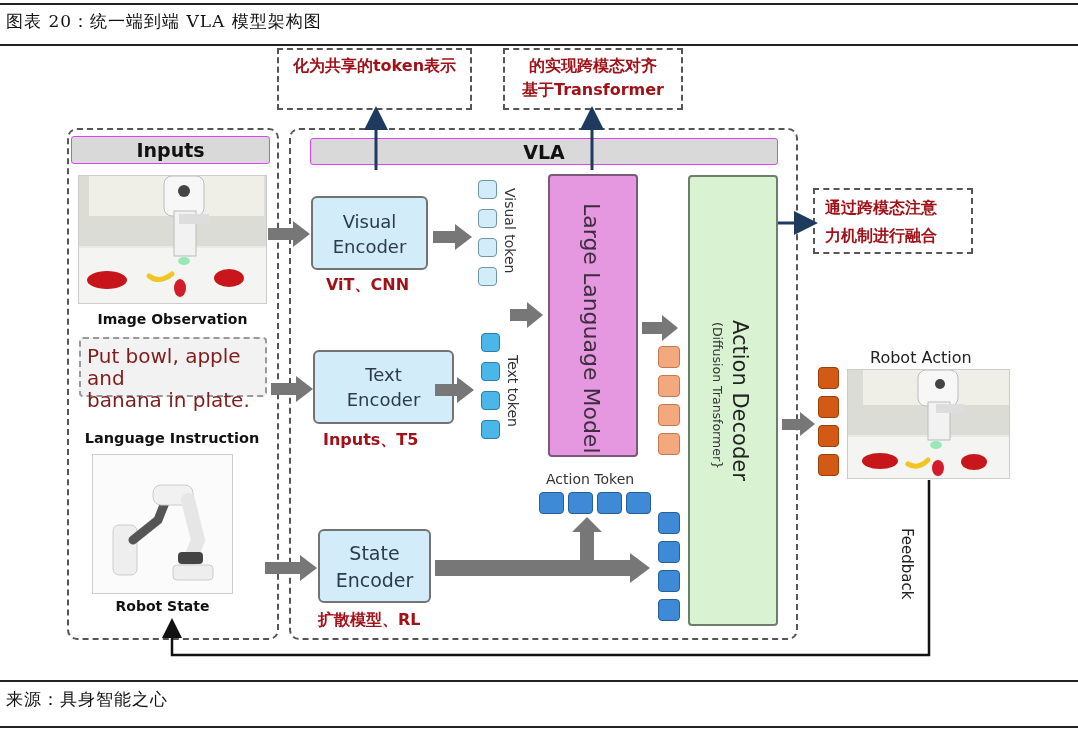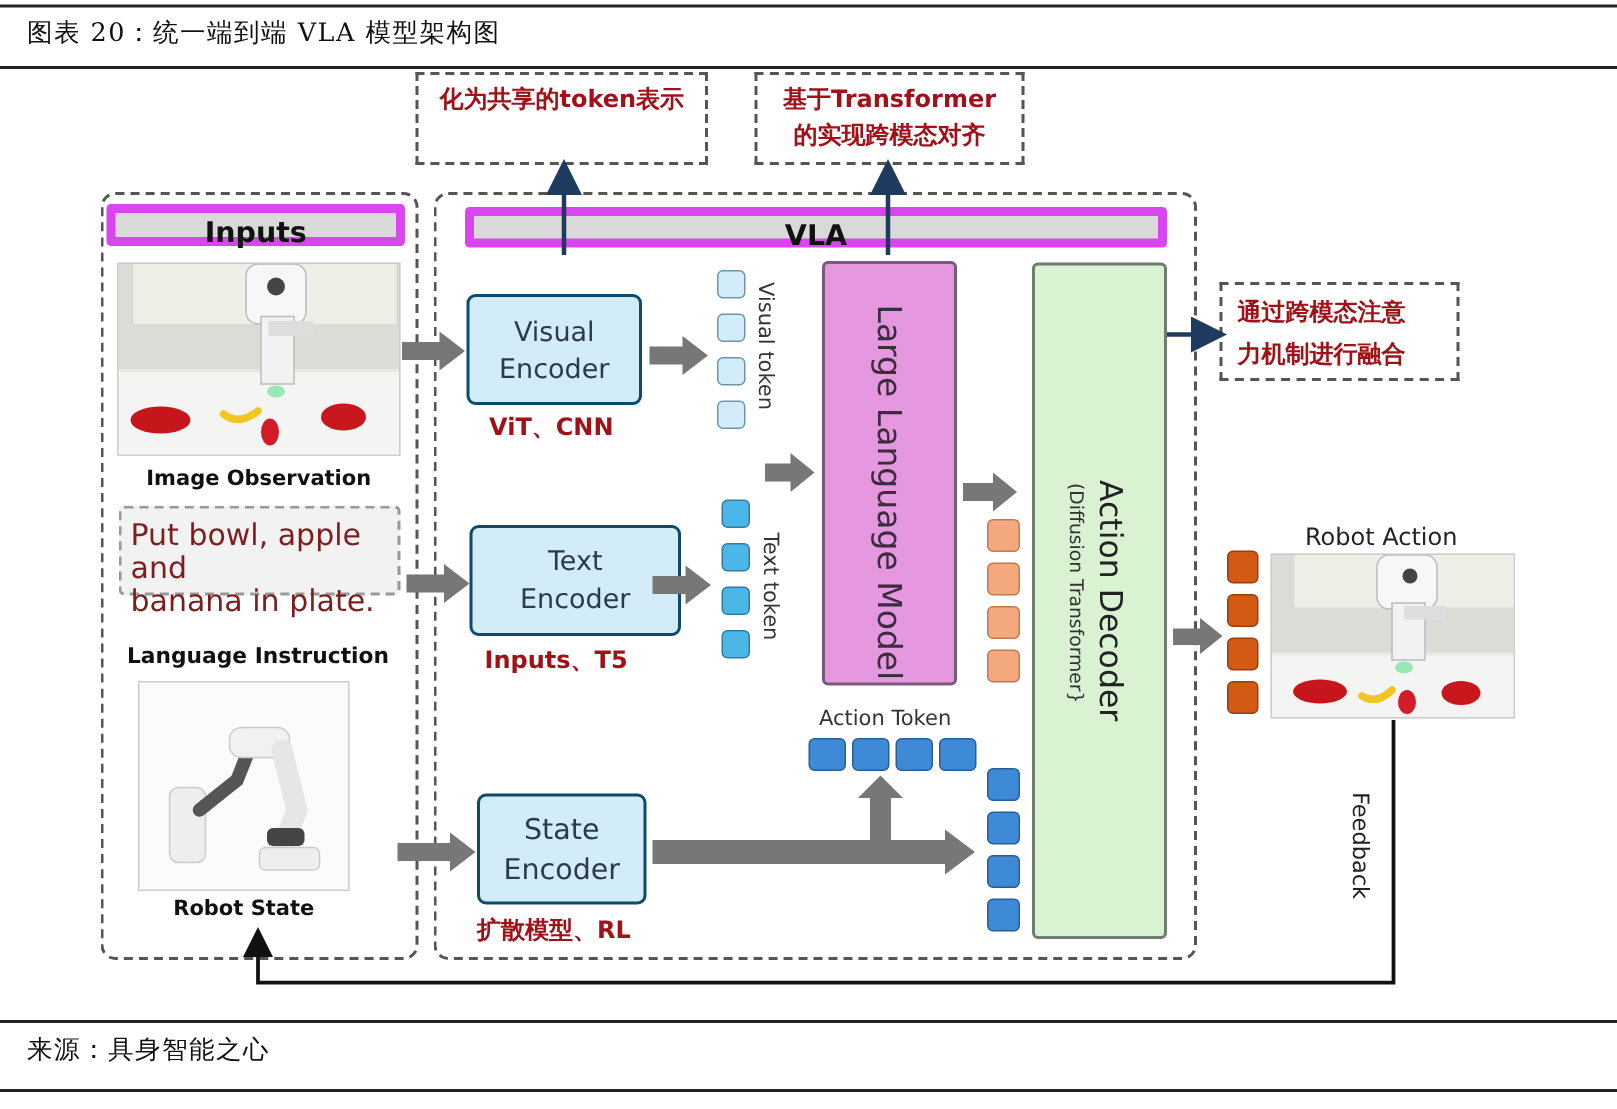--- a/index.html
+++ b/index.html
@@ -1,25 +1,25 @@
 <!DOCTYPE html>
 <html><head>
 <meta charset="utf-8">
 <style>
   html, body { margin:0; padding:0; background:#fff; }
   body { width:1078px; height:739px; position:relative; overflow:hidden; font-family:"DejaVu Sans", sans-serif; color:#222; }
   .abs { position:absolute; }
   .rule { position:absolute; left:0; width:1078px; height:0; border-top:2px solid #222; }
-  .caption { position:absolute; left:18px; font-family:"DejaVu Serif", serif; font-size:17px; color:#111; letter-spacing:1px; }
+  .caption { position:absolute; left:6px; font-family:"DejaVu Serif", serif; font-size:17px; color:#111; letter-spacing:1px; }
   .dash-box { position:absolute; border:2px dashed #555; border-radius:10px; box-sizing:border-box; }
   .note { position:absolute; border:2px dashed #555; box-sizing:border-box; background:#fff; color:#a01218; font-weight:bold; font-size:16px; line-height:24px; text-align:center; padding-top:4px; }
-  .graybar { position:absolute; background:#d9d9d9; border:6px solid #d946ef; border-radius:3px; box-sizing:border-box; text-align:center; font-weight:bold; font-size:19px; color:#111; }
+  .graybar { position:absolute; background:#d9d9d9; border:1px solid #d946ef; border-radius:3px; box-sizing:border-box; text-align:center; font-weight:bold; font-size:19px; color:#111; }
   .photo { position:absolute; box-sizing:border-box; border:1px solid #ccc; overflow:hidden; }
   .lbl { position:absolute; font-weight:bold; font-size:14px; color:#111; text-align:center; white-space:nowrap; }
-  .enc { position:absolute; background:#d3ecf9; border:2px solid #0c4a6e; border-radius:6px; box-sizing:border-box; text-align:center; font-size:18px; color:#2b3b4a; line-height:25px; }
+  .enc { position:absolute; background:#d3ecf9; border:2px solid #737373; border-radius:6px; box-sizing:border-box; text-align:center; font-size:18px; color:#2b3b4a; line-height:25px; }
   .red { position:absolute; color:#a01218; font-weight:bold; font-size:16px; white-space:nowrap; }
   .tok { position:absolute; width:19px; height:19px; border-radius:4px; box-sizing:border-box; }
   .tok.vis { background:#d3ecf9; border:1.5px solid #6f95ad; }
   .tok.txt { background:#4bb6e8; border:1.5px solid #2d7ea6; }
   .tok.act { background:#3f8ad6; border:1.5px solid #275e97; }
   .tok.org { background:#f3a97d; border:1.5px solid #c07a52; }
   .tok.out { background:#d25a14; border:1.5px solid #9c3e0a; }
   .vtext { position:absolute; writing-mode:vertical-rl; white-space:nowrap; }
   svg.overlay { position:absolute; left:0; top:0; }
 </style>
@@ -27,22 +27,22 @@
 <body>
 
 <div class="rule" style="top:3px;"></div>
 <div class="caption" style="top:10px;">图表 20：统一端到端 VLA 模型架构图</div>
 <div class="rule" style="top:44px;"></div>
 
 <div class="note" style="left:277px; top:48px; width:195px; height:62px;">
   <div>化为共享的token表示</div>
 </div>
 <div class="note" style="left:503px; top:48px; width:180px; height:62px;">
+  <div>的实现跨模态对齐</div>
   <div>基于Transformer</div>
-  <div>的实现跨模态对齐</div>
 </div>
 <div class="note" style="left:813px; top:188px; width:160px; height:66px; text-align:left; padding-left:10px; line-height:28px;">
   <div>通过跨模态注意</div>
   <div>力机制进行融合</div>
 </div>
 
 <div class="dash-box" style="left:67px; top:128px; width:212px; height:512px;"></div>
 <div class="graybar" style="left:71px; top:136px; width:199px; height:28px; line-height:27px;">Inputs</div>
 
 <div class="photo" style="left:78px; top:175px; width:189px; height:129px; background:#e9e9e6;">

